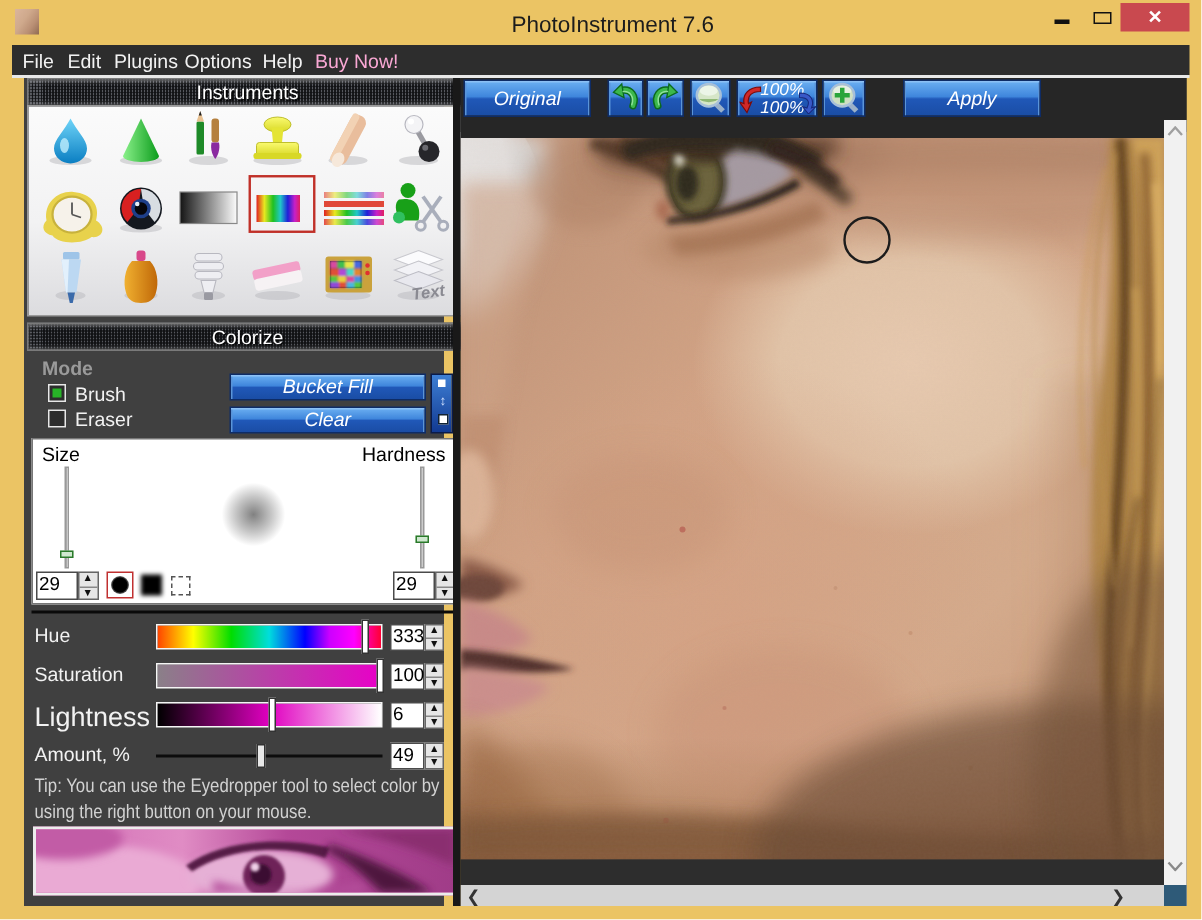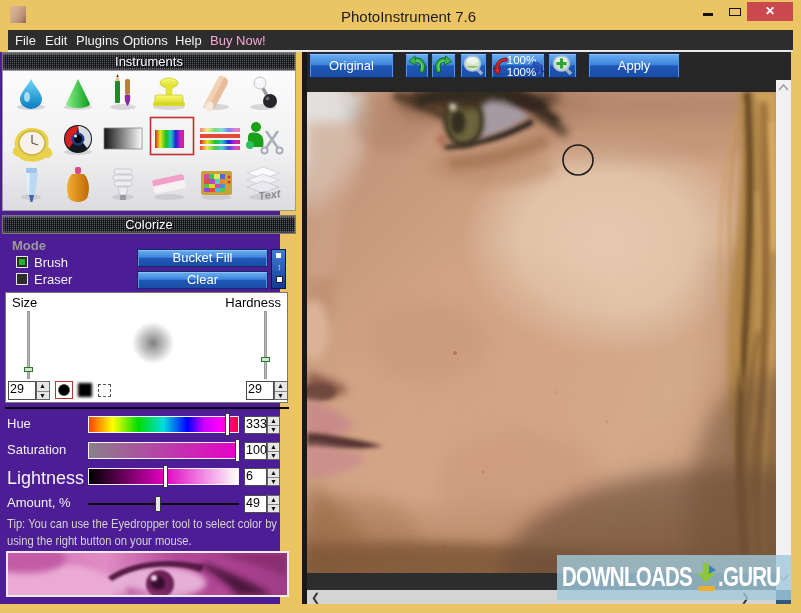--- a/index.html
+++ b/index.html
@@ -11,34 +11,34 @@
 #title { left:0; top:8px; width:801px; text-align:center; font-size:15px; color:#1c1c1c;padding-left:16px; }
 #btnMin { left:703px; top:13px; width:10px; height:2.5px; background:#111; }
 #btnMax { left:729px; top:8px; width:12px; height:8px; border:1.5px solid #111; }
 #btnClose { left:747px; top:2px; width:46px; height:19px; background:#c9494f; }
 #btnClose span { position:absolute; left:0; top:2px; width:46px; text-align:center; color:#fff; font-size:12px; font-weight:bold; }
 
 #menubar { left:8px; top:30px; width:785px; height:20px; background:#2d2d2d; color:#f2f2f2; font-size:13px; }
 #menubar span { position:absolute; top:3px; }
 #sepline { left:8px; top:50px; width:785px; height:2px; background:#e8e8e8; }
 
-#lpanel { left:0; top:52px; width:280px; height:552px; background:#4c1d95; }
+#lpanel { left:16px; top:52px; width:280px; height:552px; background:#404040; }
 .hdr { left:2px; width:294px; height:19px; background-color:#56585e;
   background-image:repeating-linear-gradient(90deg, rgba(14,15,17,.88) 0 1px, transparent 1px 2px), repeating-linear-gradient(0deg, rgba(14,15,17,.65) 0 1px, transparent 1px 2px);
   box-shadow:inset 0 2px 3px -1px rgba(255,255,255,.45), inset 0 -2px 3px -1px rgba(255,255,255,.28);
   border:1px solid #7a7a7a; color:#fff; text-align:center; font-size:13px; }
 .hdr b { font-weight:normal; position:relative; top:1px; text-shadow:1px 1px 1px #000; }
 #instrBox { left:2px; top:18px; width:294px; height:141px; background:linear-gradient(180deg,#fbfbfb 0%,#f2f2f3 55%,#dcdcdf 100%); border:1px solid #9a9a9a; }
 
 #clzHdr { top:163px; }
 .gray { color:#9a9a9a;font-weight:bold; }
 .white { color:#f2f2f2; }
 .cb { width:12px; height:12px; border:1px solid #e8e8e8; background:#2d2d2d; }
 .cb.on::after { content:""; position:absolute; left:2px; top:2px; width:6px; height:6px; background:#27b327; }
-.bluebtn { background:linear-gradient(180deg,#6cb0f2 0%,#3f86dc 45%,#2058b8 52%,#1a4da5 100%); border:1px solid #0e2c66; box-shadow:inset 0 1px 0 #8cc0f4, inset 1px 0 0 #5a94d8, inset -1px 0 0 #5a94d8; color:#fff; text-align:center; font-size:13px; }
+.bluebtn { background:linear-gradient(180deg,#6cb0f2 0%,#3f86dc 45%,#2058b8 52%,#1a4da5 100%); border:1px solid #0e2c66; box-shadow:inset 0 1px 0 #8cc0f4, inset 1px 0 0 #5a94d8, inset -1px 0 0 #5a94d8; color:#fff; text-align:center; font-size:13px;font-style:italic; }
 #whitePanel { left:5px; top:240px; width:283px; height:111px; background:#fff; border:1px solid #777; }
 .vtrack { width:3px; background:linear-gradient(90deg,#888,#eee); border:1px solid #999; }
 .vthumb { width:9px; height:5px; background:#cfe8cf; border:1px solid #2a7a2a; }
 .spinbox { background:#fff; border:1px solid #4a4a4a; color:#000; font-size:12.5px; padding-left:1px; }
 .spinner { width:14px; background:#e6e6e6; border:1px solid #666; }
 .spinner::before { content:"▲"; position:absolute; top:0px; left:2px; font-size:7px; color:#111; }
 .spinner::after { content:"▼"; position:absolute; bottom:0px; left:2px; font-size:7px; color:#111; }
 .spinner i { position:absolute; left:0; top:50%; width:100%; height:1px; background:#888; }
 .colorbar { border:1px solid #f5f5f5; }
 .mark { width:5px; background:#fff; border:1px solid #333; }
@@ -404,21 +404,21 @@
           <path d="M2,2 C10,2 12,7 10,12 L13,11 L8,16 L4,11 L7,12 C9,8 8,5 2,5 Z" fill="#3858c8" stroke="#18287a" stroke-width="0.7"></path>
         </svg>
     </div>
     <div class="abs bluebtn" style="left:241px;top:1px;width:29px;height:25px"><svg width="27" height="23" viewBox="0 0 27 23">
           <line x1="17" y1="15" x2="22" y2="20" stroke="#9ab0c8" stroke-width="3.5"></line>
           <ellipse cx="12.5" cy="9.5" rx="8" ry="7.5" fill="#cfe0c2" stroke="#a8c0d8" stroke-width="1.6"></ellipse>
           <ellipse cx="12.5" cy="6.5" rx="6" ry="3.4" fill="#e8f2e4" opacity="0.9"></ellipse>
           <line x1="7.5" y1="9.5" x2="17.5" y2="9.5" stroke="#2aa53a" stroke-width="3"></line>
           <line x1="12.5" y1="4.5" x2="12.5" y2="14.5" stroke="#2aa53a" stroke-width="3"></line>
         </svg></div>
-    <div class="abs bluebtn" style="left:281px;top:1px;width:92px;height:25px;line-height:23px">Apply</div>
+    <div class="abs bluebtn" style="left:295px;top:1px;width:92px;height:25px;line-height:23px">Apply</div>
   </div>
 
   <svg class="abs" id="photo" style="left:0;top:40px" width="469" height="481" viewBox="0 0 469 481">
     <defs>
       <linearGradient id="skin" x1="0" y1="0" x2="1" y2="1">
         <stop offset="0" stop-color="#bb8f73"></stop>
           <stop offset="0.35" stop-color="#d2a385"></stop>
         <stop offset="0.7" stop-color="#d5ab8c"></stop>
           <stop offset="1" stop-color="#c39173"></stop>
       </linearGradient>
@@ -563,22 +563,13 @@
   <div class="abs" id="vsb">
     <svg style="position:absolute;left:2px;top:4px" width="11" height="7" viewBox="0 0 11 7">
         <path d="M1,6 L5.5,1 L10,6" fill="none" stroke="#a0a0a0" stroke-width="1.6"></path>
       </svg>
     <svg style="position:absolute;left:2px;top:494px" width="11" height="7" viewBox="0 0 11 7">
         <path d="M1,1 L5.5,6 L10,1" fill="none" stroke="#8a8a8a" stroke-width="1.6"></path>
       </svg>
   </div>
 
   <div class="abs" style="left:469px;top:538px;width:15px;height:14px;background:#2e5a78"></div>
-  <div class="abs" id="wm">
-    <span id="wmtxt">DOWNLOADS</span>
-    <svg style="position:absolute;left:138px;top:7px" width="24" height="31" viewBox="0 0 24 31">
-      <path d="M8,1 L14,1 L14,11 L20,11 L11,21 L2,11 L8,11 Z" fill="#8cc63f"></path>
-      <path d="M14,3 L21,8 L14,12 Z" fill="#3f7fc1"></path>
-      <rect x="3" y="24" width="17" height="5" rx="2" fill="#efaf2e"></rect>
-    </svg>
-    <span id="wmtxt2">.GURU</span>
-  </div>
 </div>
 
 </body></html>

